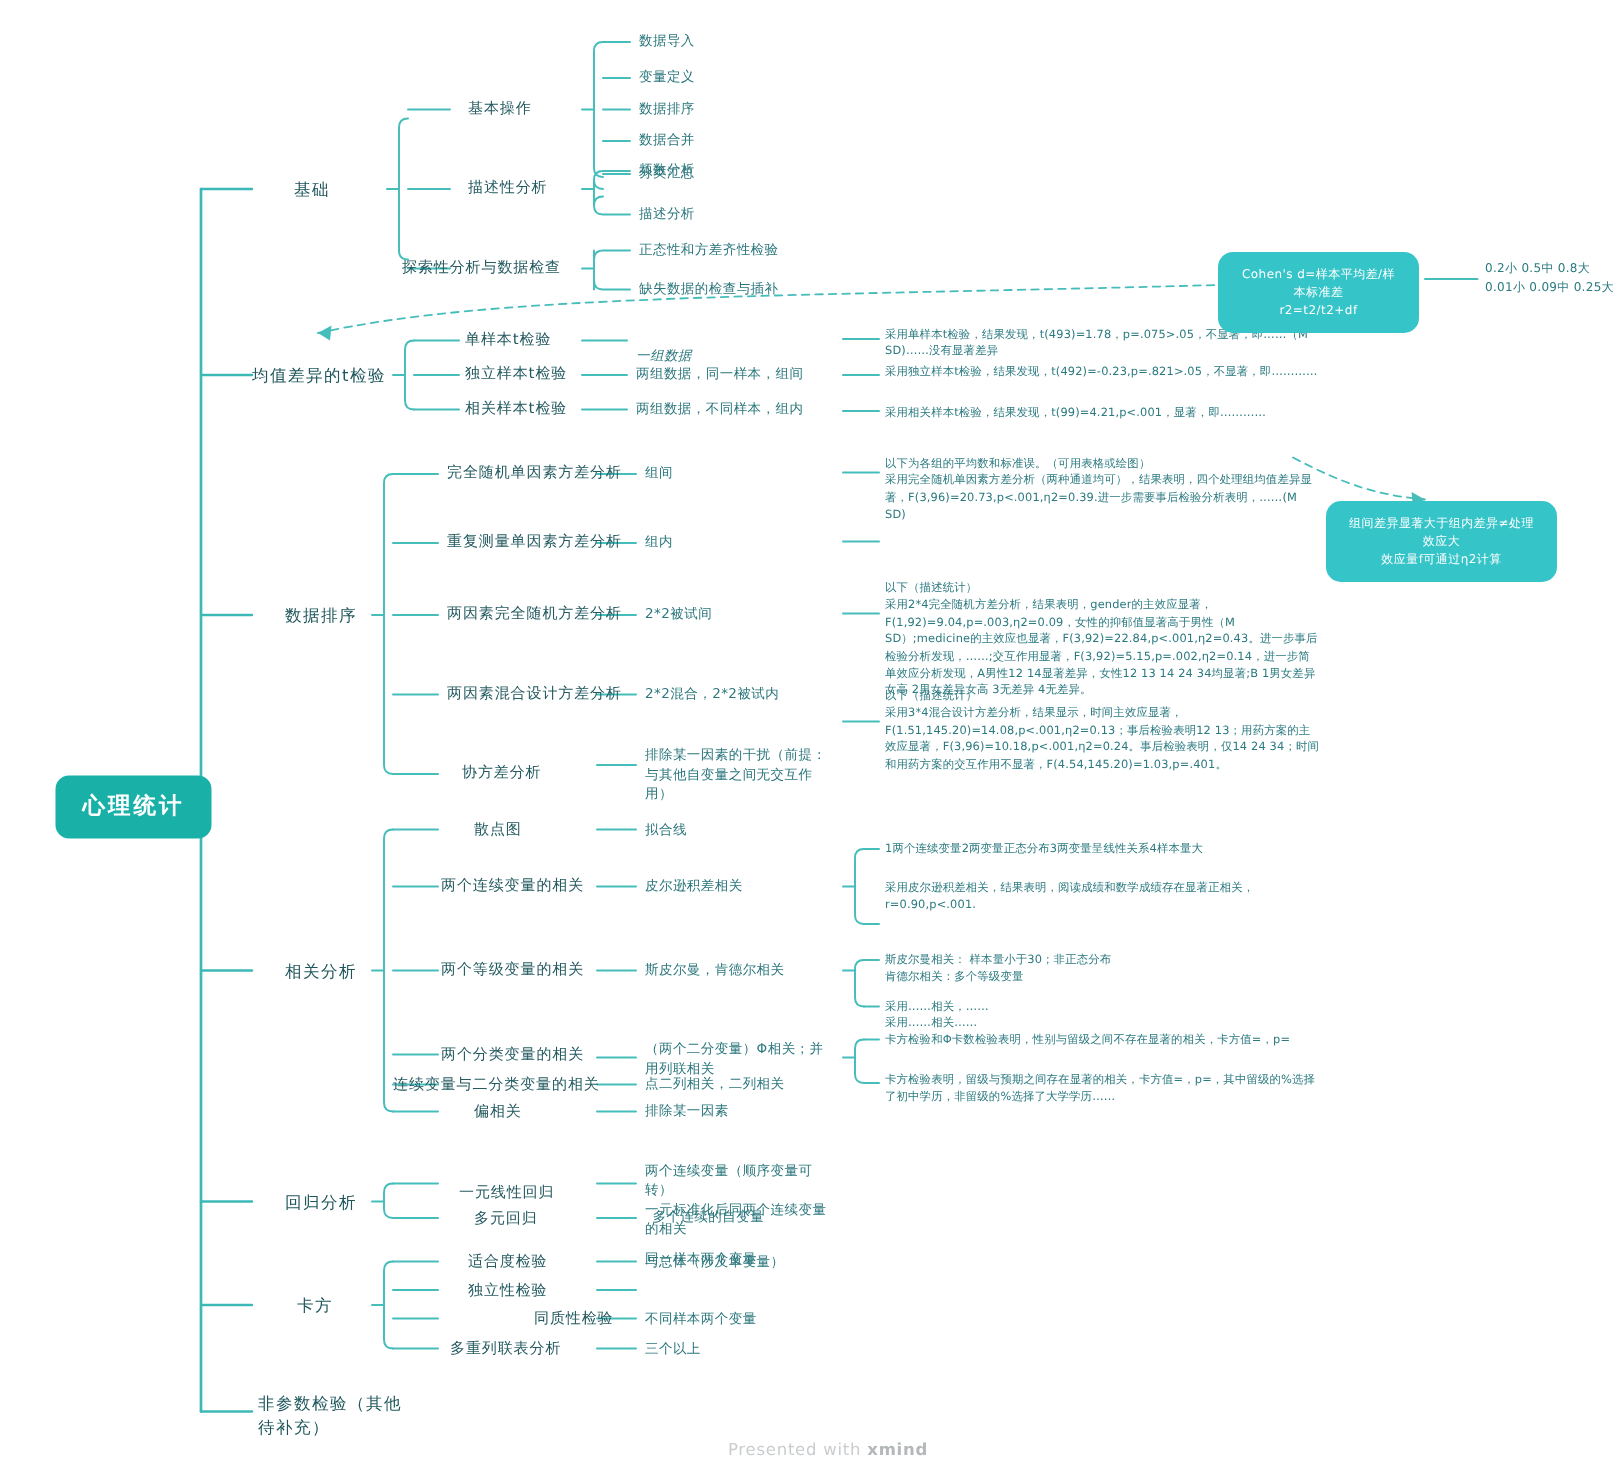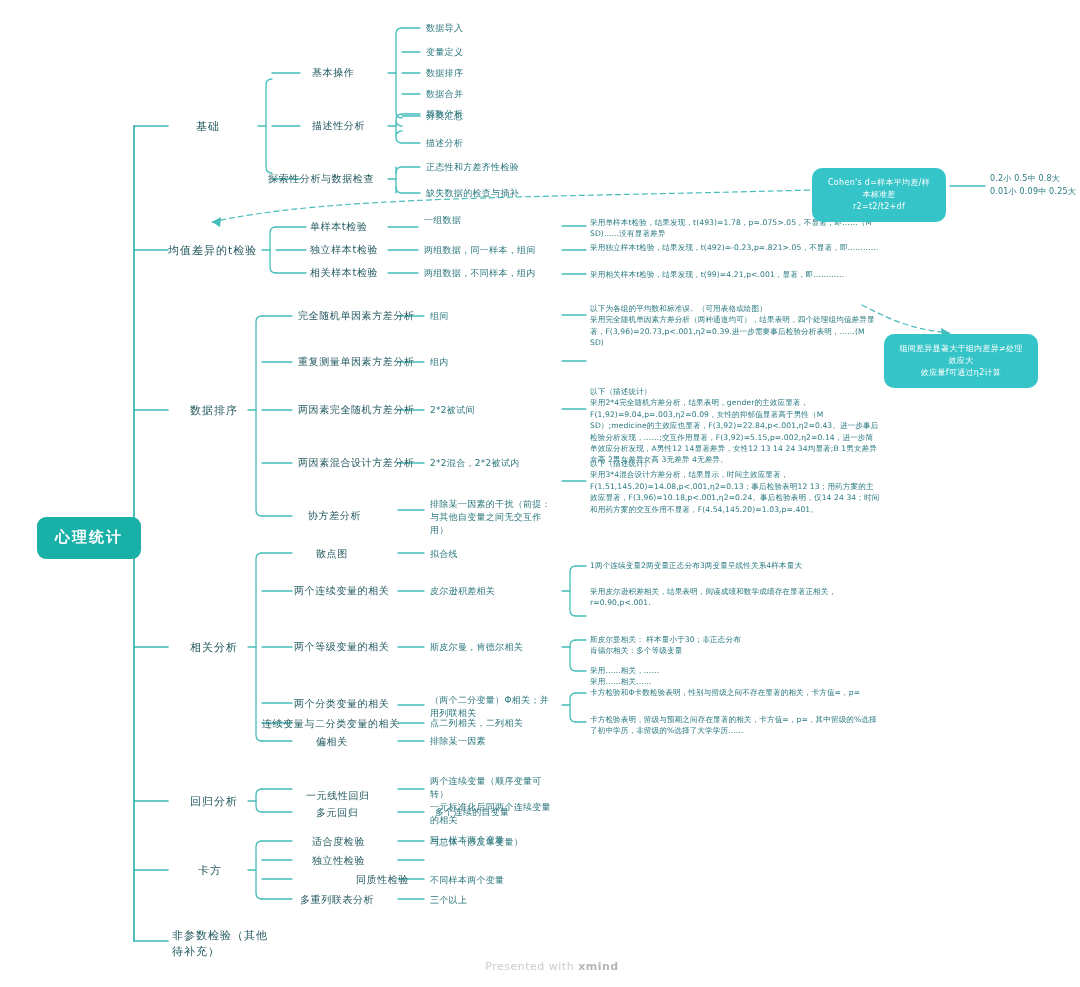--- a/index.html
+++ b/index.html
@@ -193,21 +193,21 @@
   <div class="node l3" style="left:426px;top:110px;">分类汇总</div>
   <div class="node l3" style="left:426px;top:108px;">频数分析</div>
   <div class="node l3" style="left:426px;top:137px;">描述分析</div>
   <div class="node l3" style="left:426px;top:161px;">正态性和方差齐性检验</div>
   <div class="node l3" style="left:426px;top:187px;">缺失数据的检查与插补</div>
 
   <div class="node l1" style="left:168px;top:243px;">均值差异的t检验</div>
   <div class="node l2" style="left:310px;top:220px;">单样本t检验</div>
   <div class="node l2" style="left:310px;top:243px;">独立样本t检验</div>
   <div class="node l2" style="left:310px;top:266px;">相关样本t检验</div>
-  <div class="node l3" style="left:424px;top:214px;">一组数据</div>
+  <div class="node l3" style="left:424px;top:232px;font-style:italic;">一组数据</div>
   <div class="node l3" style="left:424px;top:244px;">两组数据，同一样本，组间</div>
   <div class="node l3" style="left:424px;top:267px;">两组数据，不同样本，组内</div>
   <div class="node l4" style="left:590px;top:217px;width:290px;">采用单样本t检验，结果发现，t(493)=1.78，p=.075&gt;.05，不显著，即……（M SD)……没有显著差异</div>
   <div class="node l4" style="left:590px;top:242px;width:290px;">采用独立样本t检验，结果发现，t(492)=-0.23,p=.821&gt;.05，不显著，即…………</div>
   <div class="node l4" style="left:590px;top:269px;width:290px;">采用相关样本t检验，结果发现，t(99)=4.21,p&lt;.001，显著，即…………</div>
 
   <div class="node l1" style="left:190px;top:403px;">数据排序</div>
   <div class="node l2" style="left:298px;top:309px;">完全随机单因素方差分析</div>
   <div class="node l2" style="left:298px;top:355px;">重复测量单因素方差分析</div>
   <div class="node l2" style="left:298px;top:403px;">两因素完全随机方差分析</div>

